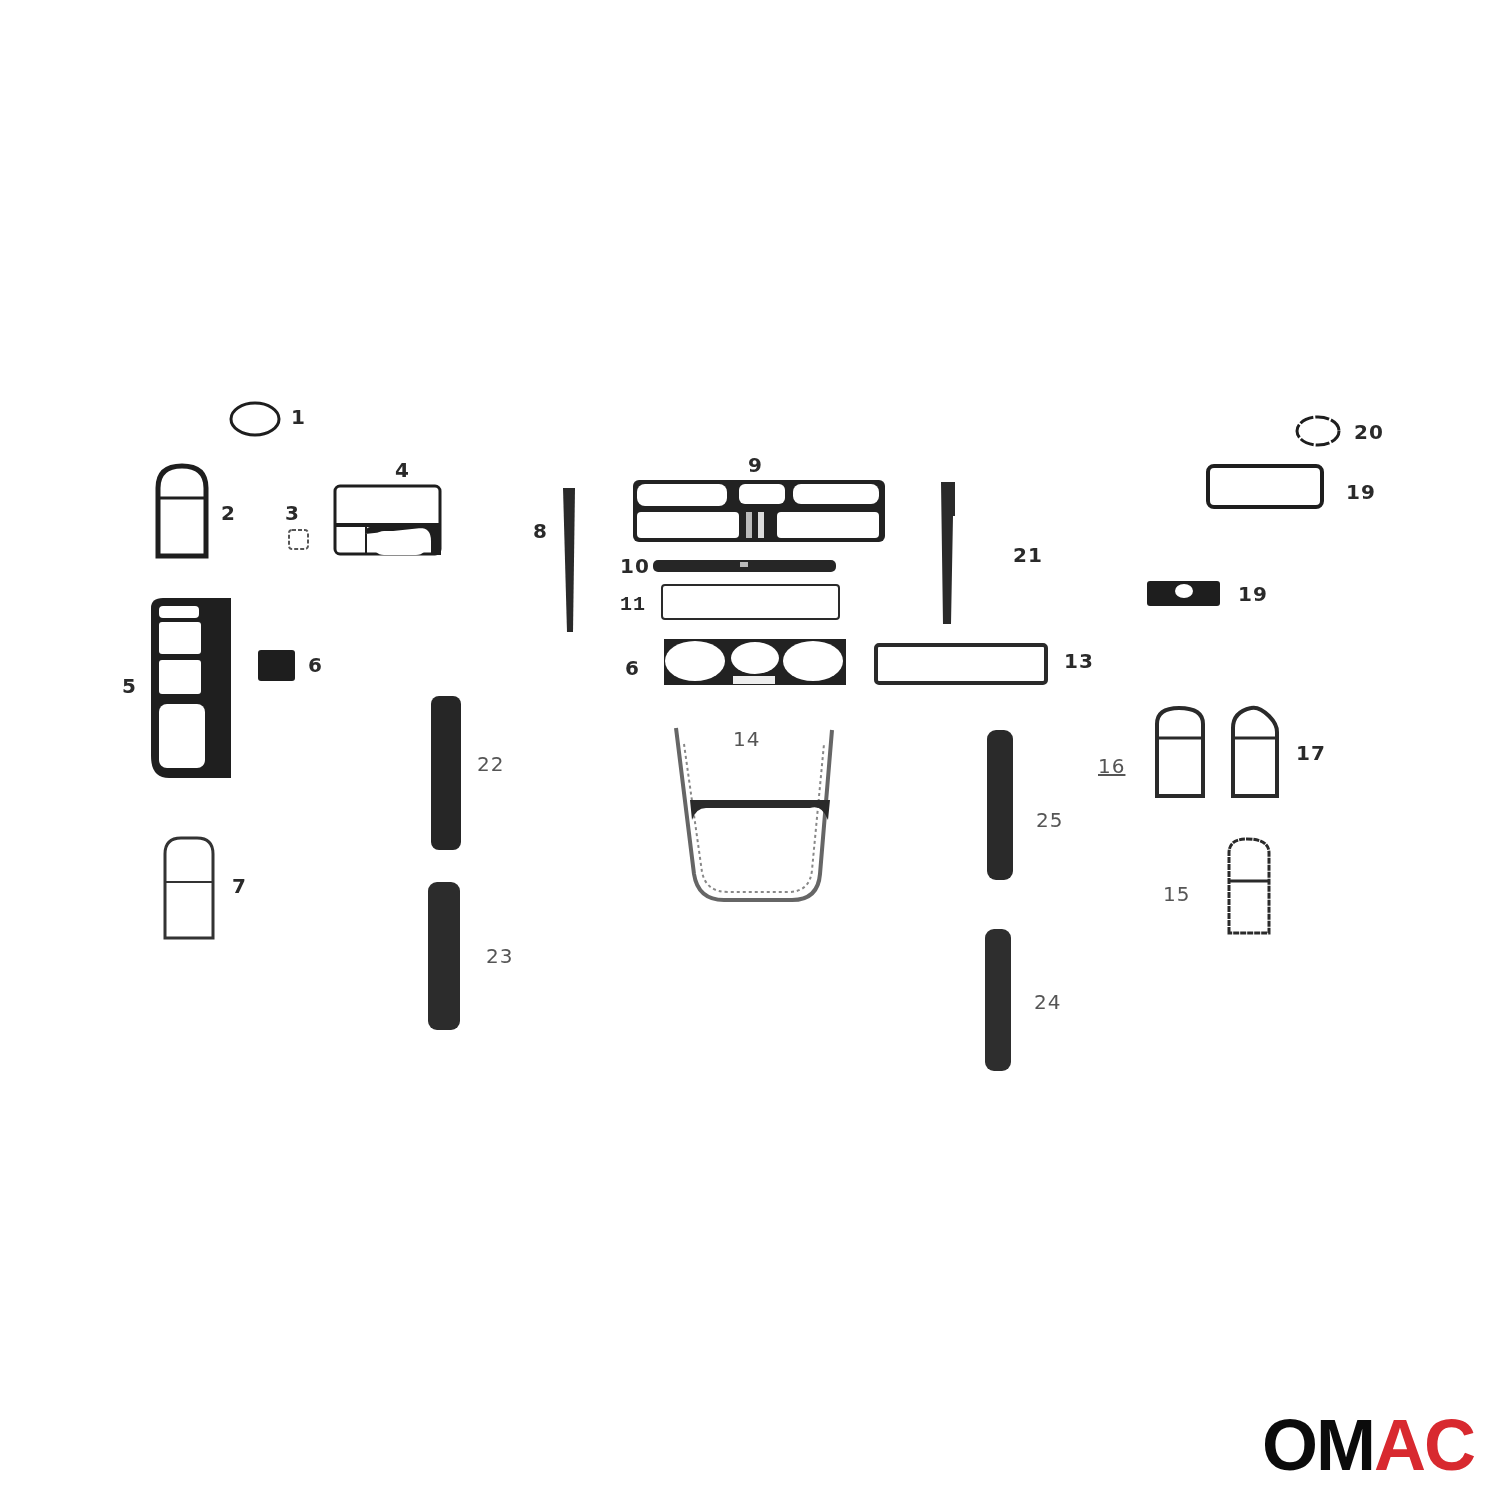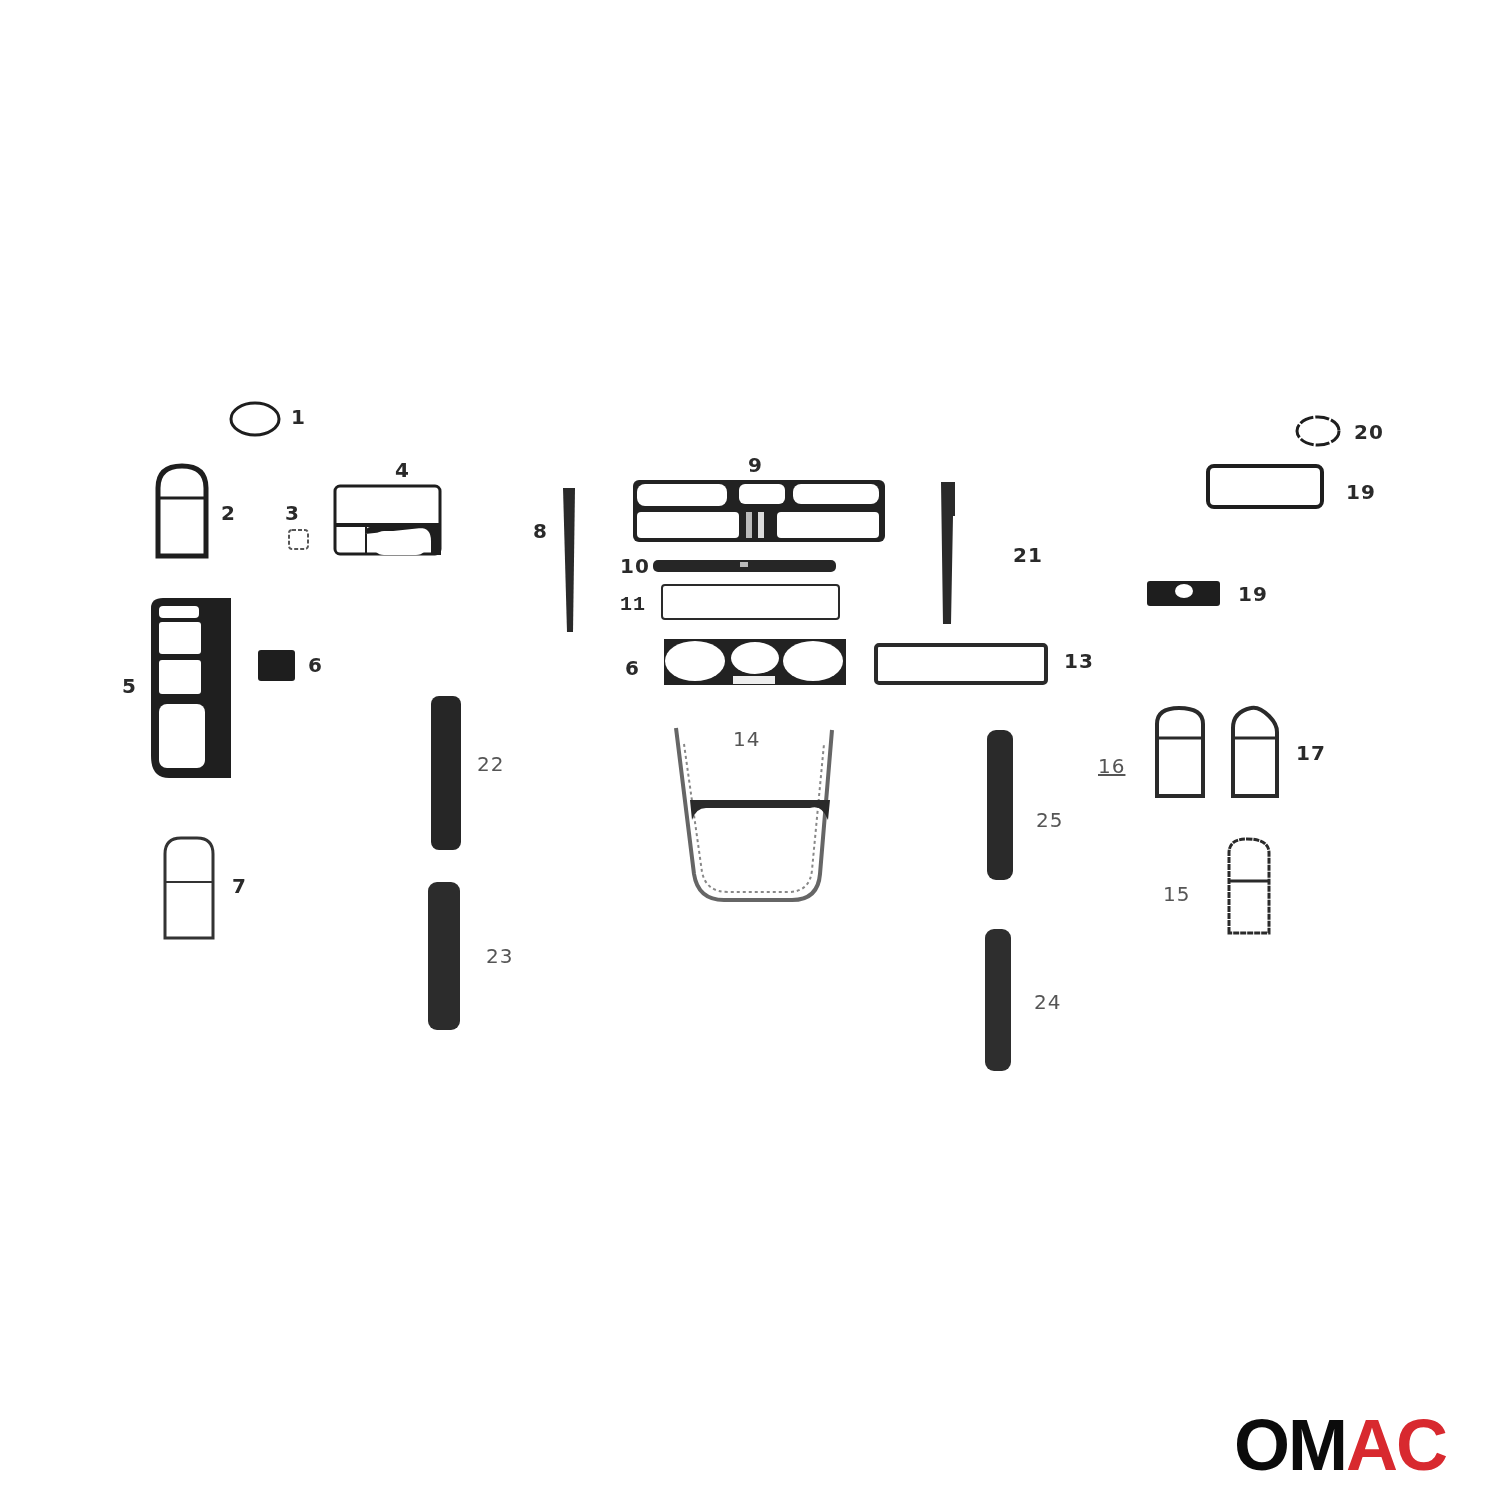--- a/index.html
+++ b/index.html
@@ -7,21 +7,21 @@
            font-family: "DejaVu Sans", sans-serif; }
     .canvas { position: absolute; left: 0; top: 0; width: 1500px; height: 1500px; }
     .part { position: absolute; }
     .part svg { display: block; overflow: visible; }
     .label { position: absolute; font-family: "DejaVu Sans", sans-serif; font-weight: bold;
              font-size: 20px; color: #2a2a2a; letter-spacing: 1px; line-height: 1; }
     .label.light { color: #555; font-weight: normal; }
     .logo { position: absolute; left: 1234px; top: 1410px; height: 70px;
             font-family: "Liberation Sans", sans-serif; font-weight: 900; font-size: 72px;
             line-height: 70px; letter-spacing: -2px; }
-    .logo .dark { color: #0b0b0b; }
+    .logo .dark { color: #0b0b0b; margin-left: 28px; }
     .logo .red { color: #d8292f; }
   </style>
 </head>
 <body>
 
 <div class="canvas">
 
   <div class="part" style="left:228px;top:400px;">
     <svg width="54" height="38">
         <ellipse cx="27" cy="19" rx="24" ry="16" fill="none" stroke="#1e1e1e" stroke-width="3"></ellipse>

